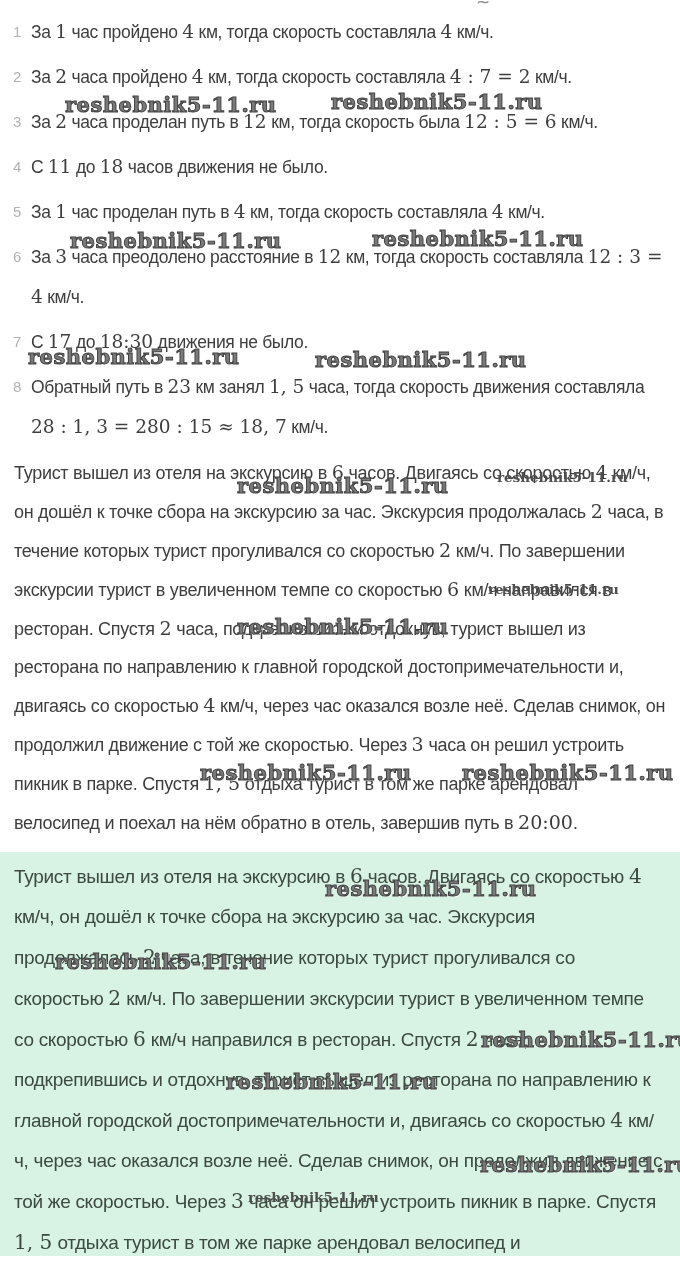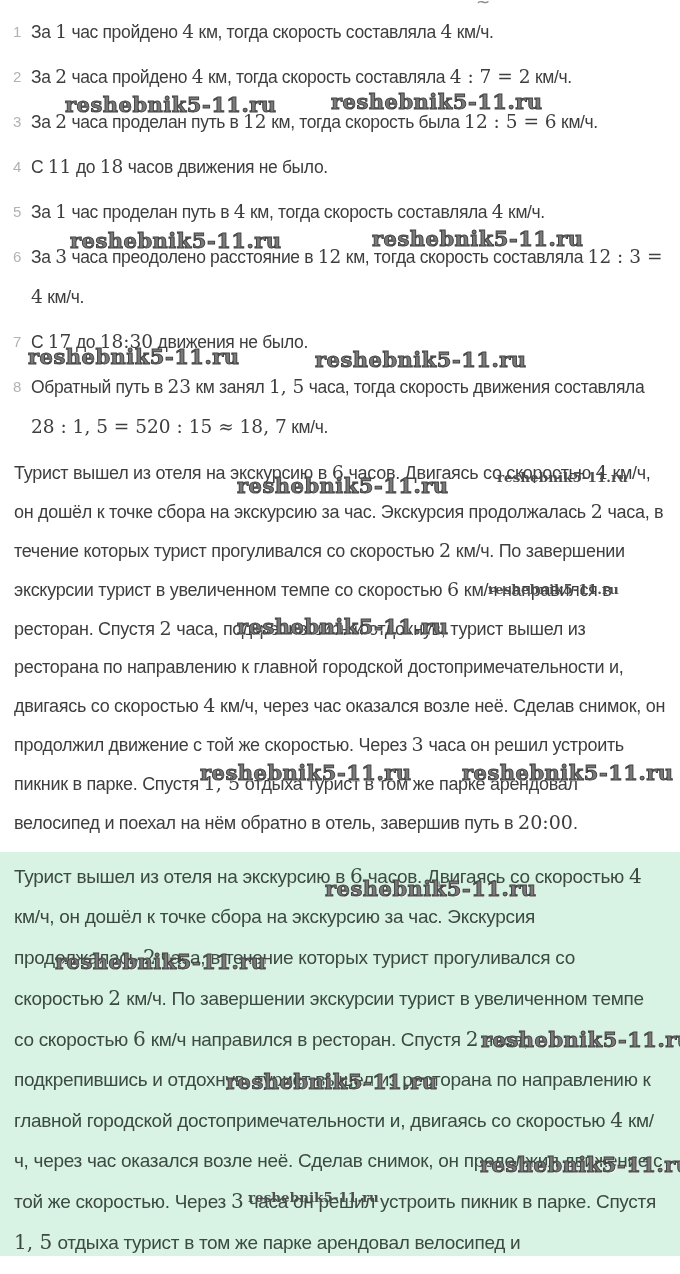--- a/index.html
+++ b/index.html
@@ -79,21 +79,21 @@
       <div class="item">
         <span class="num">6</span>
         <span class="txt">За <span class="sn">3</span> часа преодолено расстояние в <span class="sn">12</span> км, тогда скорость составляла <span class="sn">12 : 3 = 4</span> км/ч.</span>
       </div>
       <div class="item">
         <span class="num">7</span>
         <span class="txt">С <span class="sn">17</span> до <span class="sn">18:30</span> движения не было.</span>
       </div>
       <div class="item">
         <span class="num">8</span>
-        <span class="txt">Обратный путь в <span class="sn">23</span> км занял <span class="sn">1, 5</span> часа, тогда скорость движения составляла <span class="sn">28 : 1, 5 = 520 : 15 ≈ 18, 7</span> км/ч.</span>
+        <span class="txt">Обратный путь в <span class="sn">23</span> км занял <span class="sn">1, 5</span> часа, тогда скорость движения составляла <span class="sn">28 : 1, 3 = 280 : 15 ≈ 18, 7</span> км/ч.</span>
       </div>
     </div>
 
   <div class="para" id="problem-paragraph">Турист вышел из отеля на экскурсию в <span class="sn">6</span> часов. Двигаясь со скоростью <span class="sn">4</span> км/ч, он дошёл к точке сбора на экскурсию за час. Экскурсия продолжалась <span class="sn">2</span> часа, в течение которых турист прогуливался со скоростью <span class="sn">2</span> км/ч. По завершении экскурсии турист в увеличенном темпе со скоростью <span class="sn">6</span> км/ч направился в ресторан. Спустя <span class="sn">2</span> часа, подкрепившись и отдохнув, турист вышел из ресторана по направлению к главной городской достопримечательности и, двигаясь со скоростью <span class="sn">4</span> км/ч, через час оказался возле неё. Сделав снимок, он продолжил движение с той же скоростью. Через <span class="sn">3</span> часа он решил устроить пикник в парке. Спустя <span class="sn">1, 5</span> отдыха турист в том же парке арендовал велосипед и поехал на нём обратно в отель, завершив путь в <span class="sn">20:00</span>.</div>
 
   <div class="highlight" id="highlight-block" style="background: rgb(216, 243, 227);">
     <div class="para" id="highlight-paragraph">Турист вышел из отеля на экскурсию в <span class="sn">6</span> часов. Двигаясь со скоростью <span class="sn">4</span> км/ч, он дошёл к точке сбора на экскурсию за час. Экскурсия продолжалась <span class="sn">2</span> часа, в течение которых турист прогуливался со скоростью <span class="sn">2</span> км/ч. По завершении экскурсии турист в увеличенном темпе со скоростью <span class="sn">6</span> км/ч направился в ресторан. Спустя <span class="sn">2</span> часа, подкрепившись и отдохнув, турист вышел из ресторана по направлению к главной городской достопримечательности и, двигаясь со скоростью <span class="sn">4</span> км/ч, через час оказался возле неё. Сделав снимок, он продолжил движение с той же скоростью. Через <span class="sn">3</span> часа он решил устроить пикник в парке. Спустя <span class="sn">1, 5</span> отдыха турист в том же парке арендовал велосипед и</div>
   </div>
 
   <div id="watermarks">

